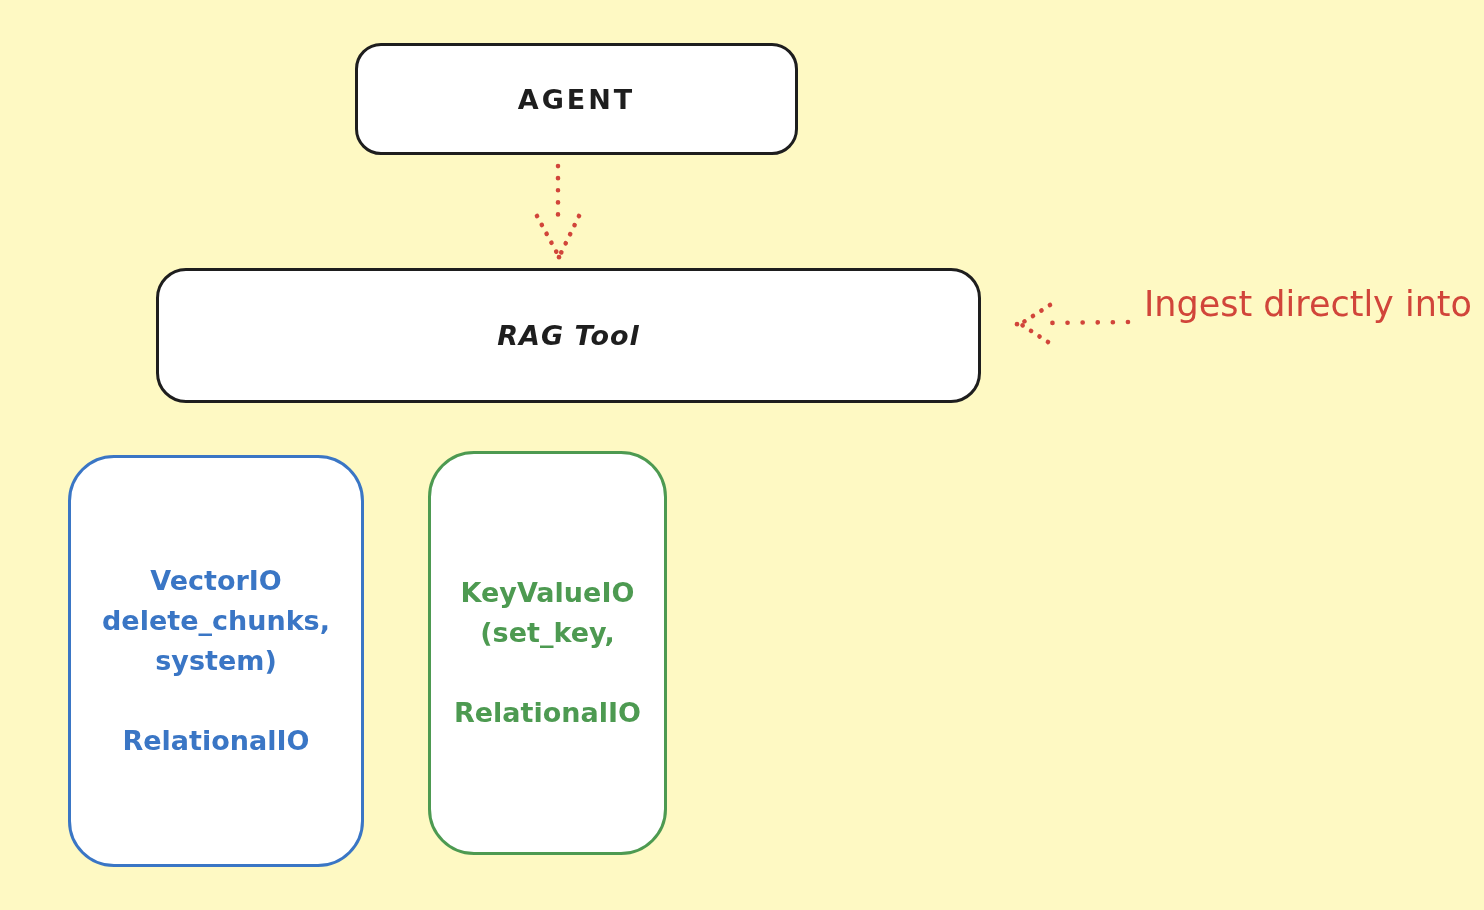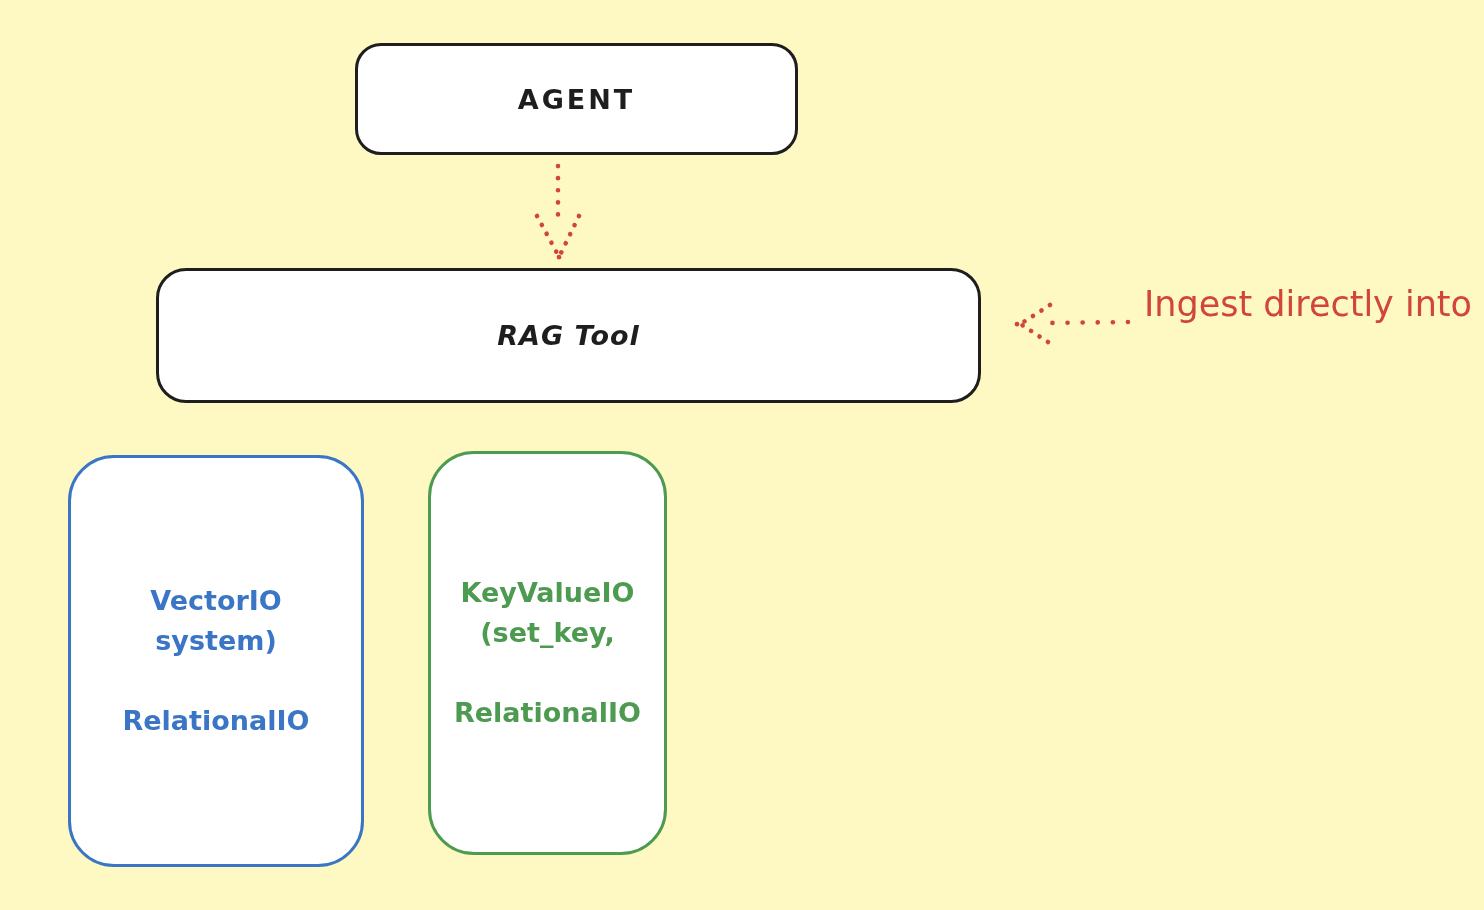--- a/index.html
+++ b/index.html
@@ -124,20 +124,21 @@
       <path d="M9 26 L9 26.2"></path>
     </g>
   </svg>
 
   <div class="annotation">
     <div>Ingest directly into</div>
   </div>
 
   <div class="sketch-box backend-box backend-blue">
     <div>VectorIO</div>
+    <div>delete_chunks,</div>
     <div>system)</div>
     <div class="index-label">RelationalIO</div>
   </div>
 
   <div class="sketch-box backend-box backend-green">
     <div>KeyValueIO</div>
     <div>(set_key,</div>
     <div class="index-label">RelationalIO</div>
   </div>
 

